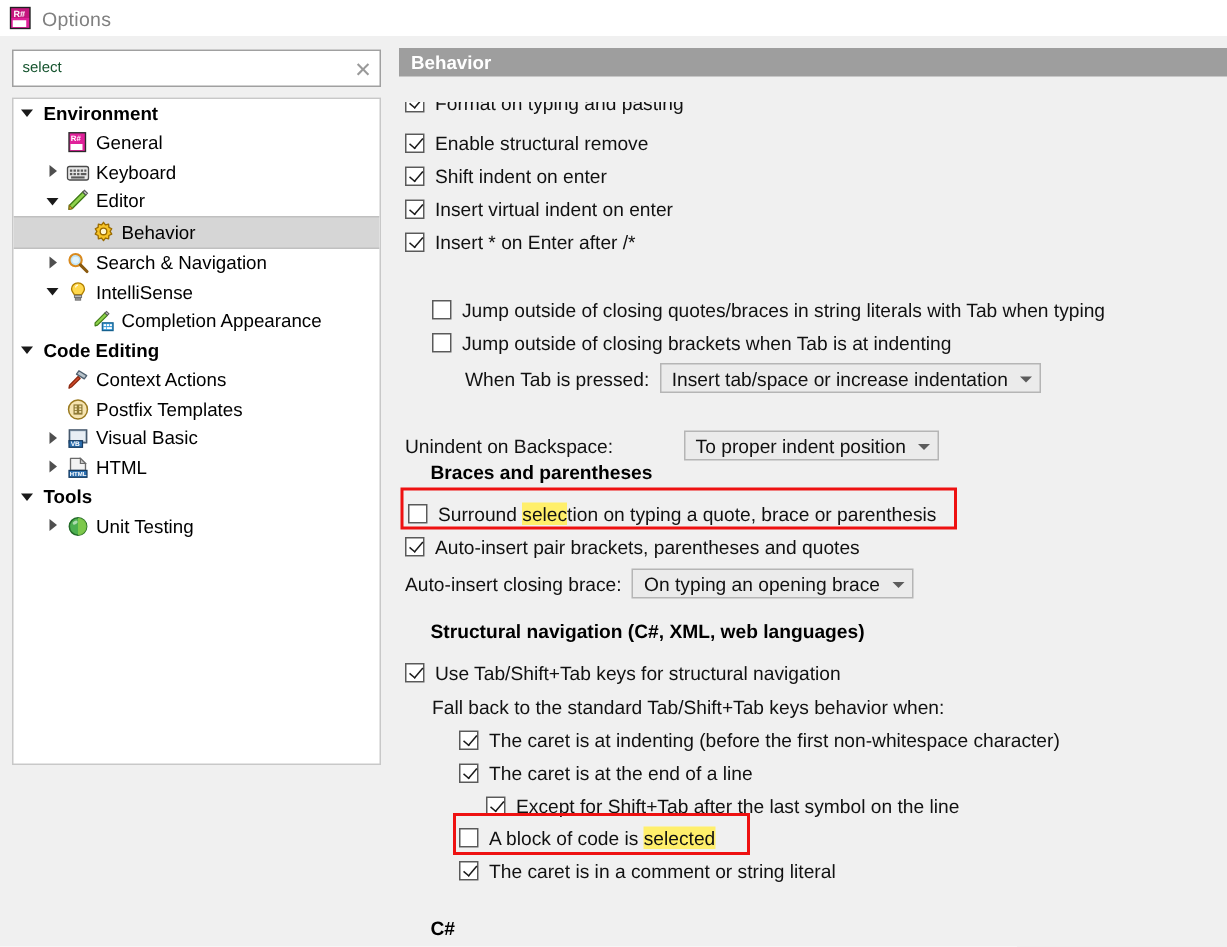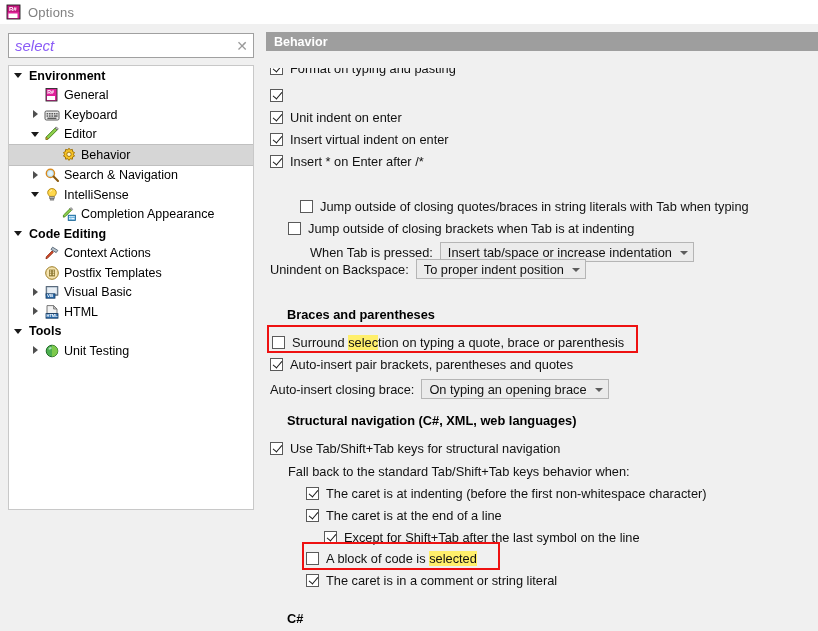--- a/index.html
+++ b/index.html
@@ -50,26 +50,25 @@
     width: 246px; height: 25px;
     background: #ffffff;
     border: 1px solid #a0a0a0;
     box-sizing: border-box;
     display: flex; align-items: center;
   }
   .search-box input {
     flex: 1 1 auto;
     border: none; outline: none;
     font-family: "Liberation Sans", sans-serif;
-    font-size: 15px;
-    color: #8b5cf6;
+    font-size: 10px;
+    color: #14532d;
     background: transparent;
     padding: 0 4px 0 6px;
     height: 21px;
-    font-style: italic;
   }
   .search-clear {
     width: 22px; height: 21px;
     display: flex; align-items: center; justify-content: center;
     color: #9a9a9a;
     font-size: 14px; line-height: 1;
     cursor: pointer;
     user-select: none;
   }
   .tree-panel {
@@ -451,57 +450,58 @@
     </div>
 
     <div class="section-header">
       <span>Behavior</span>
     </div>
 
     <div class="content">
 
       <div class="opt-row" style="left:8px; top:62px;">
         <span class="cb checked"></span>
+        <span class="plain-label">Enable structural remove</span>
       </div>
 
       <div class="opt-row" style="left:8px; top:84px;">
         <span class="cb checked"></span>
-        <span class="plain-label">Unit indent on enter</span>
+        <span class="plain-label">Shift indent on enter</span>
       </div>
 
       <div class="opt-row" style="left:8px; top:106px;">
         <span class="cb checked"></span>
         <span class="plain-label">Insert virtual indent on enter</span>
       </div>
 
       <div class="opt-row" style="left:8px; top:128px;">
         <span class="cb checked"></span>
         <span class="plain-label">Insert * on Enter after /*</span>
       </div>
 
 
-      <div class="opt-row" style="left:38px; top:173px;">
+      <div class="opt-row" style="left:26px; top:173px;">
         <span class="cb"></span>
         <span class="plain-label">Jump outside of closing quotes/braces in string literals with Tab when typing</span>
       </div>
 
       <div class="opt-row" style="left:26px; top:195px;">
         <span class="cb"></span>
         <span class="plain-label">Jump outside of closing brackets when Tab is at indenting</span>
       </div>
 
       <div class="combo-row" style="left:8px; top:218px;margin-left:40px;">
         <span class="plain-label">When Tab is pressed:</span>
         <span class="combo">
           <span>Insert tab/space or increase indentation</span>
           <span class="arrow"></span>
         </span>
       </div>
 
-      <div class="combo-row" style="left:8px; top:235px;">
+      <div class="combo-row" style="left:8px; top:263px;gap:40px;">
         <span class="plain-label">Unindent on Backspace:</span>
         <span class="combo">
           <span>To proper indent position</span>
           <span class="arrow"></span>
         </span>
       </div>
 
       <div class="grp-title" style="left:8px; top:283px;">Braces and parentheses</div>
 
       <div class="opt-row" style="left:10px; top:309px;">

